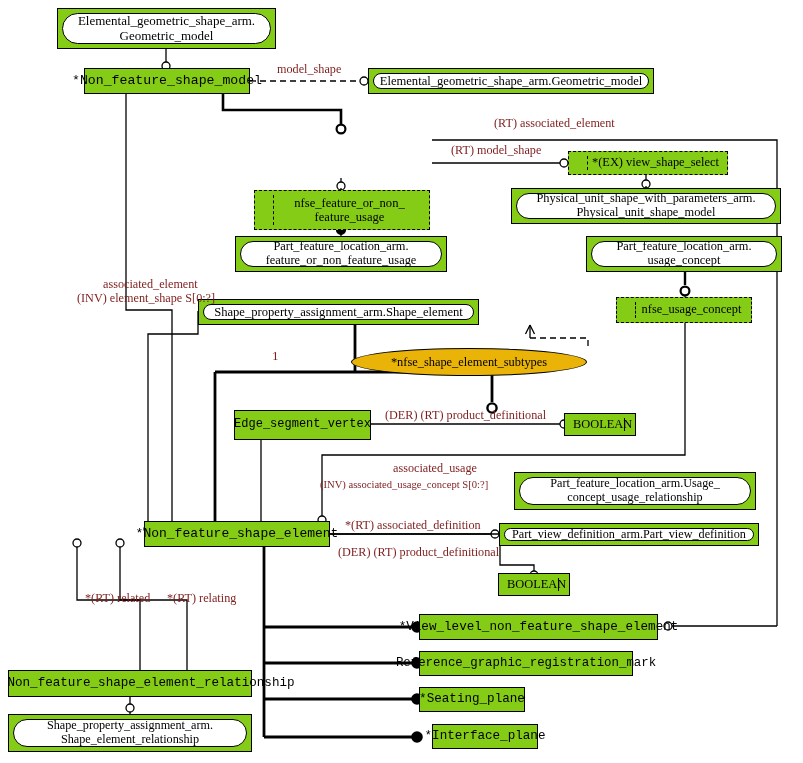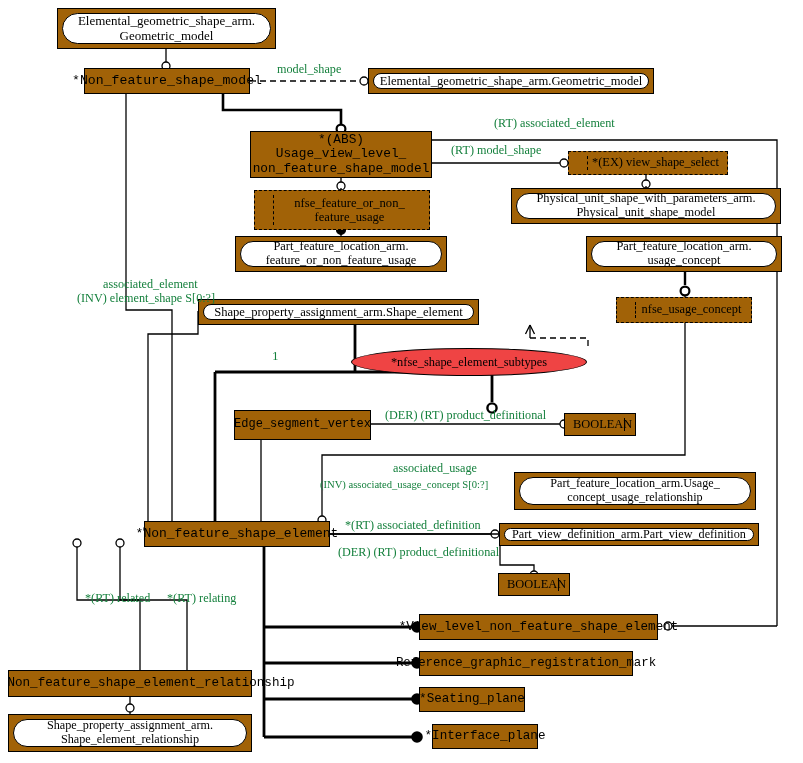--- a/index.html
+++ b/index.html
@@ -18,21 +18,21 @@
   svg.wires {
     position: absolute;
     left: 0; top: 0;
     width: 803px; height: 763px;
     pointer-events: none;
   }
   .node {
     position: absolute;
     box-sizing: border-box;
     border: 1.3px solid #000;
-    background: #a16207;
+    background: #84cc16;
     display: flex;
     align-items: center;
     justify-content: center;
     text-align: center;
     color: #000;
     line-height: 1.12;
   }
   .node .inner {
     box-sizing: border-box;
     width: calc(100% - 8px);
@@ -73,30 +73,30 @@
     width: calc(100% - 14px);
     margin-right: 6px;
     justify-content: flex-start;
     padding-left: 4px;
   }
   .ellipse {
     position: absolute;
     box-sizing: border-box;
     border: 1.3px solid #000;
     border-radius: 50%;
-    background: #ef4444;
+    background: #eab308;
     display: flex;
     align-items: center;
     justify-content: center;
     text-align: center;
     color: #000;
   }
   .lbl {
     position: absolute;
-    color: #15803d;
+    color: #7f1d1d;
     white-space: nowrap;
     line-height: 1.05;
   }
   .f13 { font-size: 13.2px; }
   .f12 { font-size: 12.2px; }
   .f105 { font-size: 10.6px; }
   .mono { font-family: "Liberation Mono", "DejaVu Sans Mono", monospace; font-size: 12px; }
 </style>
 </head>
 <body>
@@ -202,24 +202,20 @@
   </div>
 
   <div class="node plain" style="left:84px; top:68px; width:166px; height:26px; font-size:13.2px;">
     <div class="inner">*Non_feature_shape_model</div>
   </div>
 
   <div class="node cap" style="left:368px; top:68px; width:286px; height:26px; font-size:12.6px;">
     <div class="inner">Elemental_geometric_shape_arm.Geometric_model</div>
   </div>
 
-  <div class="node plain" style="left:250px; top:131px; width:182px; height:47px; font-size:12.8px;">
-    <div class="inner" style="white-space:pre-line;">*(ABS) Usage_view_level_
-non_feature_shape_model</div>
-  </div>
 
   <div class="node dashed dashed-split" style="left:568px; top:151px; width:160px; height:24px; font-size:12.4px;">
     <div class="inner">*(EX) view_shape_select</div>
   </div>
 
   <div class="node cap" style="left:511px; top:188px; width:270px; height:36px; font-size:12.4px;">
     <div class="inner" style="white-space:pre-line;">Physical_unit_shape_with_parameters_arm.
 Physical_unit_shape_model</div>
   </div>
 

